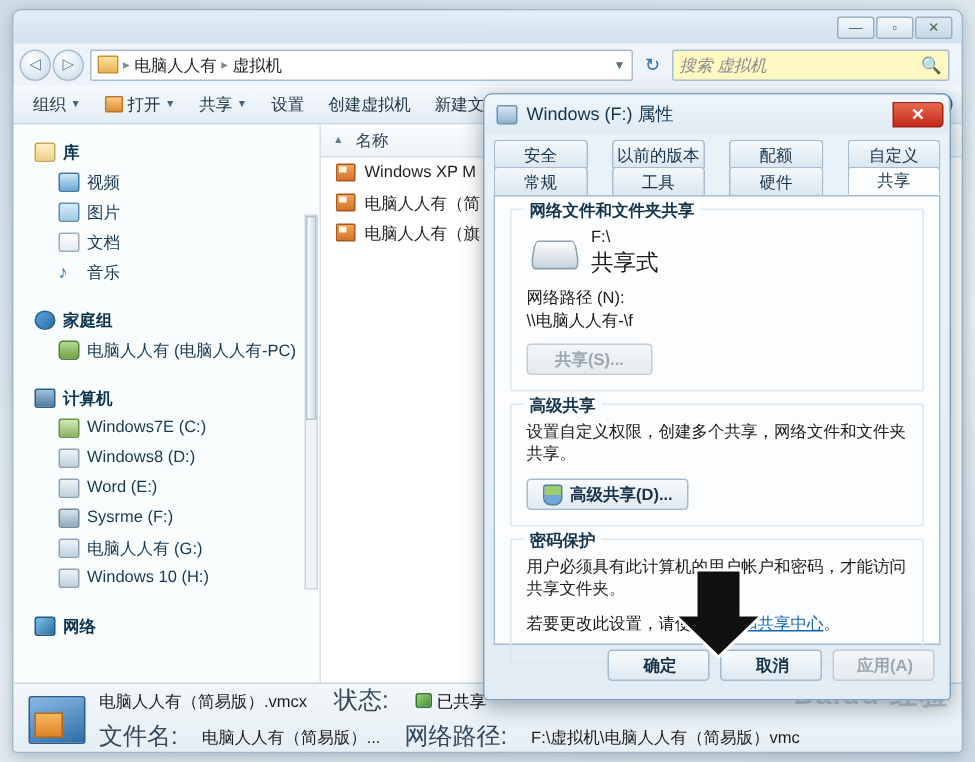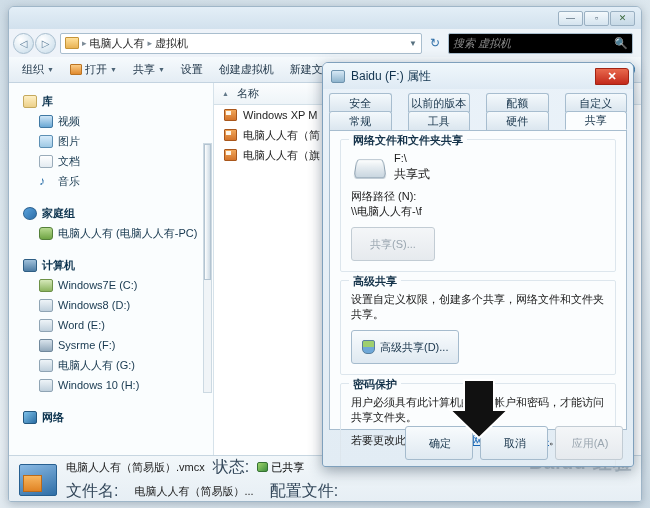--- a/index.html
+++ b/index.html
@@ -77,21 +77,21 @@
   .crumb { color: #2a2a2a; font-size: 11px; white-space: nowrap; }
   .crumb-sep { color: #7b8a96; font-size: 9px; }
   .addr-drop { margin-left: auto; color: #57707f; font-size: 8px; padding-left: 6px;}
   .refresh {
     width: 18px; height: 20px;
     display: flex; align-items: center; justify-content: center;
     color: #2f6fa8; font-size: 12px;
   }
   .searchbox {
     width: 185px; height: 21px;
-    background: #000000;
+    background: #fef9c3;
     border: 1px solid #a9bece;
     border-radius: 2px;
     display: flex; align-items: center;
     padding: 0 4px;
   }
   .searchbox .ph {
     flex: 1; color: #8b8b8b; font-style: italic; font-size: 11px;
   }
   .search-icon { color: #46637a; font-size: 11px; }
 
@@ -230,21 +230,21 @@
     border: 1px solid #275f90; border-radius: 2px;
     position: relative;
   }
   .status-thumb::after {
     content:''; position:absolute; left:3px; bottom:3px;
     width:17px; height:15px;
     background: linear-gradient(180deg,#f8b65f,#e08324);
     border:1px solid #b96b1c;
   }
   .status-lines { display:flex; flex-direction: column; gap: 3px; }
-  .status-line1 { display:flex; align-items:center; gap: 8px; }
+  .status-line1 { display:flex; align-items:center; gap: 18px; }
   .status-line2 { display:flex; align-items:center; gap: 16px; }
   .stat-label { color:#33475a; font-size:16px; }
   .stat-val { color:#1d1d1d; font-size:11px; }
   .share-badge {
     display:inline-block; width:11px; height:10px;
     background: linear-gradient(135deg,#9fd46a,#3f8f3f);
     border:1px solid #357233; border-radius:2px;
     margin-right:3px; vertical-align:-1px;
   }
   .watermark {
@@ -332,32 +332,33 @@
   .share-entry { display: flex; align-items: center; gap: 9px; margin: 4px 0 2px 4px;}
   .drive-glyph {
     width: 30px; height: 20px; flex-shrink: 0;
     background: linear-gradient(180deg,#fdfefe,#c9d6e0);
     border: 1px solid #8a9eae;
     border-radius: 3px / 7px;
     transform: perspective(30px) rotateX(18deg);
   }
   .share-entry-texts { display:flex; flex-direction:column; gap:2px;}
   .st1 { font-size: 11px; color: #1a1a1a; }
-  .st2 { font-size: 12px; color: #1a1a1a; }
+  .st2 { font-size: 15px; color: #1a1a1a; }
   .lbl { font-size: 11px; color: #1a1a1a; margin-top: 6px; }
   .path { font-size: 11px; color: #1a1a1a; }
   .btn {
     display: inline-flex; align-items: center; justify-content: center;
     gap: 5px;
-    height: 34px; min-width: 84px;
+    height: 21px; min-width: 84px;
     padding: 0 10px;
     font-size: 11px; color: #17334a;
     background: linear-gradient(180deg,#f8fbfd,#dfe9f1);
     border: 1px solid #a5bbcd;
     border-radius: 3px;
+    font-weight: bold;
   }
   .btn.disabled { color: #9aa6b0; background: linear-gradient(180deg,#f4f6f8,#e6eaee); border-color:#c2ccd4;}
   .btn.shield::before {
     content:''; width:11px; height:12px;
     background: linear-gradient(180deg,#9ecf6f 50%, #6fa8d8 50%);
     border: 1px solid #587f9e;
     border-radius: 2px 2px 5px 5px;
     display:inline-block;
   }
   .desc { font-size: 11px; color: #1a1a1a; line-height: 15px; margin: 3px 0 8px 0; }
@@ -548,31 +549,32 @@
     <div class="status-thumb"></div>
     <div class="status-lines">
       <div class="status-line1">
         <span class="stat-val">电脑人人有（简易版）.vmcx</span>
         <span class="stat-label">状态:</span>
         <span><span class="share-badge"></span><span>已共享</span></span>
       </div>
       <div class="status-line2">
         <span class="stat-label">文件名:</span>
         <span class="stat-val">电脑人人有（简易版）...</span>
-        <span class="stat-label">配置文件:</span>
+        <span class="stat-label">网络路径:</span>
+        <span class="stat-val">F:\虚拟机\电脑人人有（简易版）vmc</span>
       </div>
     </div>
     <div class="watermark">Baidu 经验</div>
   </div>
 </div>
 
 <div id="dialog">
   <div class="dlg-title">
     <span class="dlg-icon"></span>
-    <span class="dlg-title-text">Baidu (F:) 属性</span>
+    <span class="dlg-title-text">Windows (F:) 属性</span>
     <span class="dlg-close">✕</span>
   </div>
 
   <div class="tabstrip">
     <div class="tabrow">
       <div class="tab">安全</div>
       <div class="tab">以前的版本</div>
       <div class="tab">配额</div>
       <div class="tab">自定义</div>
     </div>

